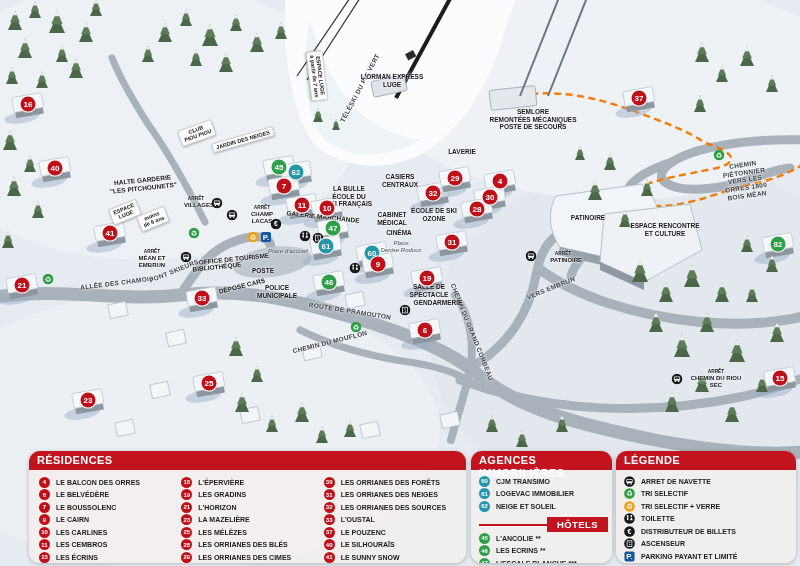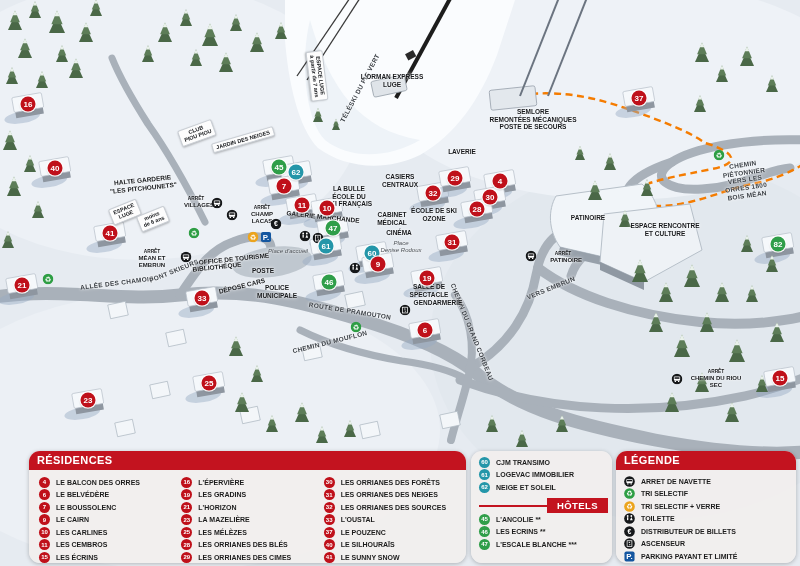--- a/index.html
+++ b/index.html
@@ -840,20 +840,21 @@
           </div>
           <div class="lrow">
             <span class="lcirc" style="background: rgb(191, 16, 26);">41</span>
             <span class="ltext">LE SUNNY SNOW</span>
           </div>
         </div>
       </div>
   </div>
 
   <div class="panel" style="left:471px;top:451px;width:141px;height:112px;">
+    <div class="panel-head">AGENCES IMMOBILIÈRES</div>
     <div class="plist" id="ag-list" style="padding-bottom:0;">
         <div class="lrow">
           <span class="lcirc" style="background: rgb(36, 150, 169);">60</span>
           <span class="ltext">CJM TRANSIMO</span>
         </div>
         <div class="lrow">
           <span class="lcirc" style="background: rgb(36, 150, 169);">61</span>
           <span class="ltext">LOGEVAC IMMOBILIER</span>
         </div>
         <div class="lrow">

